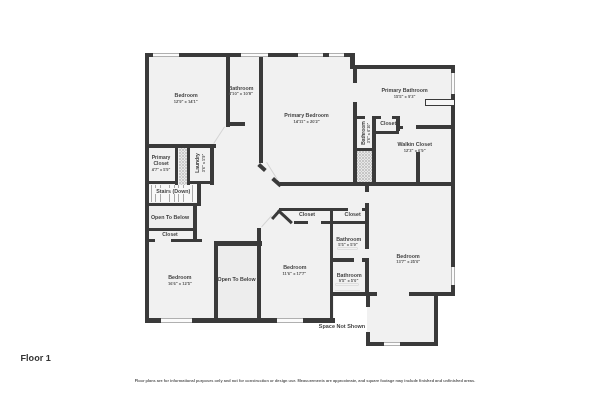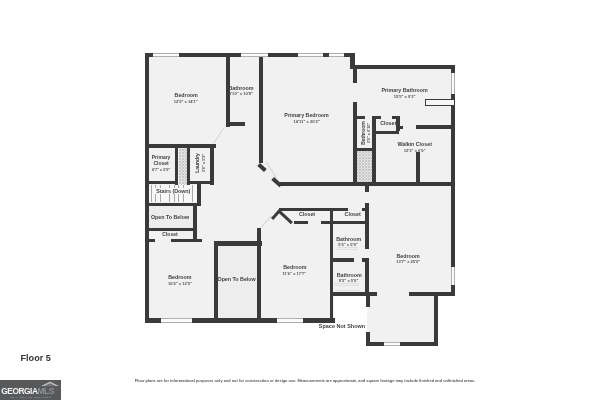--- a/index.html
+++ b/index.html
@@ -149,26 +149,17 @@
   <div class="lbl" style="left:307px;top:214.7px;">Closet</div>
   <div class="lbl" style="left:352.7px;top:214.7px;">Closet</div>
   <div class="lbl" style="left:348.7px;top:238.9px;">Bathroom</div>
   <div class="dim" style="left:348px;top:244.2px;">5'5" x 5'9"</div>
   <div class="lbl" style="left:349.2px;top:274.9px;">Bathroom</div>
   <div class="dim" style="left:348.6px;top:279.9px;">9'5" x 5'0"</div>
   <div class="lbl" style="left:408px;top:256.5px;">Bedroom</div>
   <div class="dim" style="left:408.3px;top:261.5px;">13'7" x 25'0"</div>
   <div class="lbl" style="left:342px;top:326.3px;font-size:5.5px;">Space Not Shown</div>
 
-  <div style="position:absolute;left:20.5px;top:352.8px;font-size:9.1px;font-weight:bold;color:#333;">Floor 5</div>
+  <div style="position:absolute;left:20.5px;top:352.8px;font-size:9.1px;font-weight:bold;color:#333;">Floor 1</div>
 
-  <div style="position:absolute;left:0px;top:380px;width:61px;height:20px;background:#58595b;">
-    <svg width="61" height="20" viewBox="0 0 61 20" style="position:absolute;left:0;top:0;">
-      <path d="M41 6 L50 1.6 L59 6 L55 6 L50 3.5 L45 6 Z" fill="#b9babc"></path>
-      <path d="M44 6.3 L50 3.4 L56 6.3 Z" fill="#737476"></path>
-      <text x="1.2" y="13.8" font-family="Liberation Sans, sans-serif" font-size="8.4" font-weight="bold" fill="#f4f4f4" letter-spacing="-0.45">GEORGIA</text>
-      <text x="37.5" y="13.8" font-family="Liberation Sans, sans-serif" font-size="8.4" font-weight="bold" fill="#919294" letter-spacing="-0.45">MLS</text>
-      <text x="30.5" y="17.7" font-family="Liberation Sans, sans-serif" font-size="2.5" fill="#aaabad" letter-spacing="0.55" text-anchor="middle">REAL ESTATE SERVICES</text>
-    </svg>
-  </div>
 
   <div style="position:absolute;left:0px;top:378.2px;width:610px;text-align:center;font-size:3.92px;font-weight:bold;color:#575757;">Floor plans are for informational purposes only and not for construction or design use. Measurements are approximate, and square footage may include finished and unfinished areas.</div>
 </div>
 
 </body></html>

